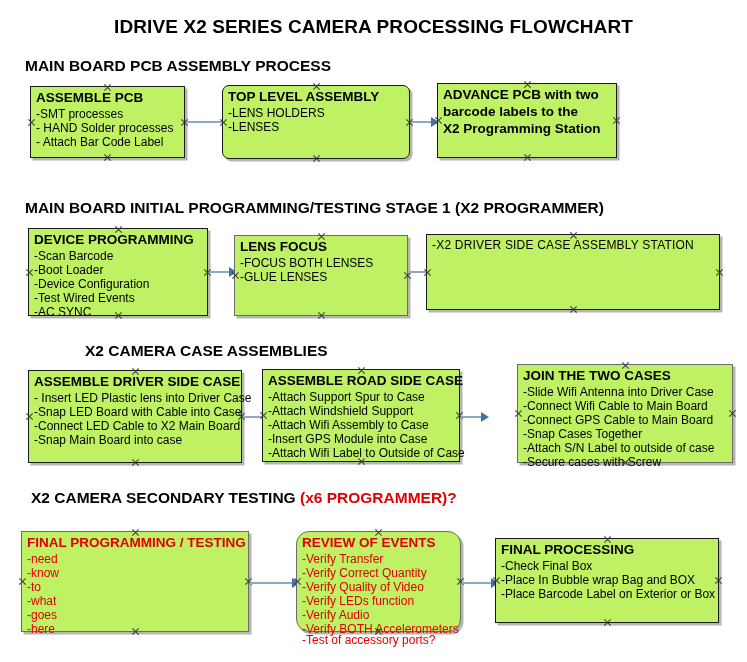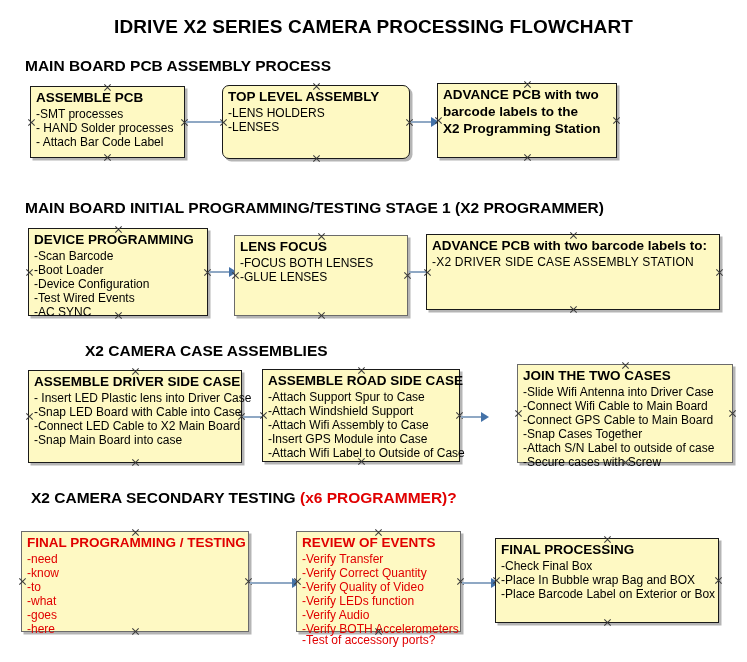--- a/index.html
+++ b/index.html
@@ -42,21 +42,21 @@
     color: #000;
     white-space: nowrap;
   }
   .section-title .accent {
     color: #e00000;
   }
 
   
   .node {
     position: absolute;
-    background: #fef9c3;
+    background: #bef264;
     border: 1.5px solid #1a1a1a;
     box-sizing: border-box;
     box-shadow: 2.5px 2.5px 0 rgba(120,120,120,0.55);
     overflow: visible;
   }
   .node.gray-border {
     border-color: #6b6b6b;
   }
   .node-inner {
     padding: 3px 2px 2px 5px;
@@ -228,21 +228,20 @@
     <span class="handle" style="left:100%; top:50%;"></span>
   </div>
 
   <div class="arrow" style="left:409px; top:266px; width:28px;">
     <span class="shaft" style="width:21px;"></span>
     <span class="head" style="left:20px;"></span>
   </div>
 
   <div class="node" style="left:426px; top:234px; width:294px; height:76px;">
     <div class="node-inner">
-      <div class="node-title">ADVANCE PCB with two barcode labels to:</div>
       <div class="node-line wide">-X2 DRIVER  SIDE  CASE  ASSEMBLY STATION</div>
     </div>
     <span class="handle" style="left:50%; top:0;"></span>
     <span class="handle" style="left:50%; top:100%;"></span>
     <span class="handle" style="left:0; top:50%;"></span>
     <span class="handle" style="left:100%; top:50%;"></span>
   </div>
 
   <div class="section-title" style="left:43px; top:342px;margin-left:42px;">
     <span>X2 CAMERA CASE ASSEMBLIES</span>
@@ -321,21 +320,21 @@
     <span class="handle" style="left:50%; top:100%;"></span>
     <span class="handle" style="left:0; top:50%;"></span>
     <span class="handle" style="left:100%; top:50%;"></span>
   </div>
 
   <div class="arrow" style="left:250px; top:577px; width:50px;">
     <span class="shaft" style="width:43px;"></span>
     <span class="head" style="left:42px;"></span>
   </div>
 
-  <div class="node red gray-border" style="left:296px; top:531px; width:165px; height:101px;">
+  <div class="node red gray-border" style="left:296px; top:531px; width:165px; height:101px;border-radius:13px;">
     <div class="node-inner">
       <div class="node-title">REVIEW OF EVENTS</div>
       <div class="node-line">-Verify Transfer</div>
       <div class="node-line">-Verify Correct Quantity</div>
       <div class="node-line">-Verify Quality of Video</div>
       <div class="node-line">-Verify LEDs function</div>
       <div class="node-line">-Verify Audio</div>
       <div class="node-line">-Verify BOTH Accelerometers</div>
     </div>
     <div class="node-line overflow" style="top:101px;">-Test of accessory ports?</div>

